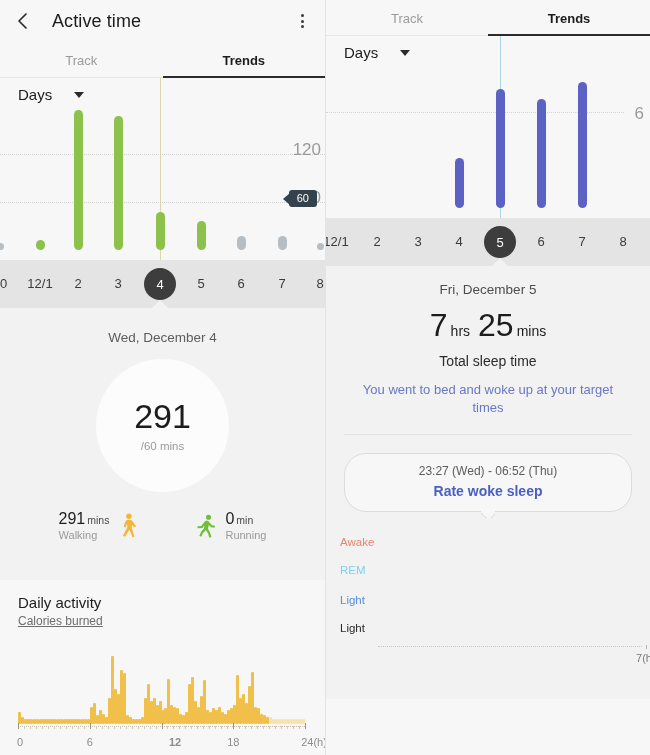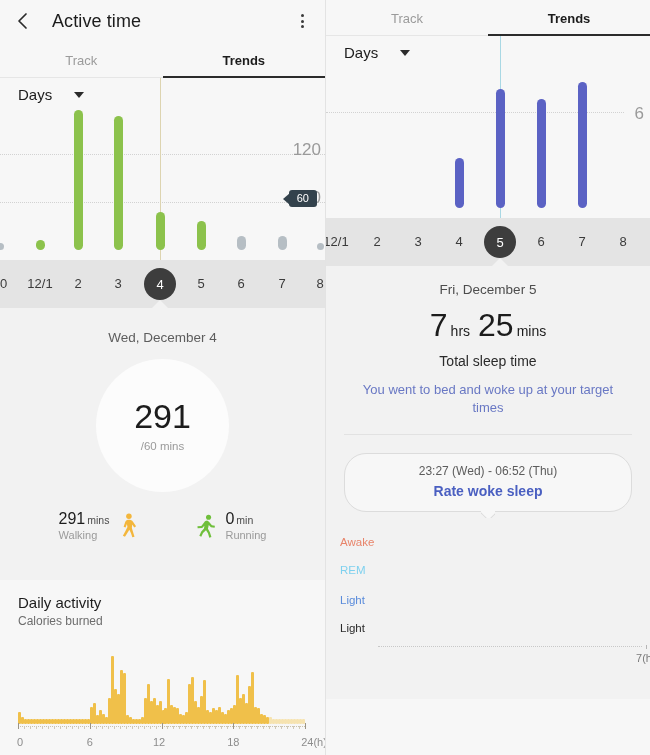--- a/index.html
+++ b/index.html
@@ -65,21 +65,21 @@
   .stat-text { display: flex; flex-direction: column; }
   .stat.left-num .stat-text { align-items: flex-start; }
   .stat-num { font-size: 16px; color: #1c1c1c; }
   .stat-num small { font-size: 10.5px; color: #4a4a4a; margin-left: 2px; }
   .stat-lbl { font-size: 11px; color: #9a9a9a; margin-top: 1px; }
   .fig { width: 22px; height: 26px; }
 
   
   .daily { position: absolute; left: 0; right: 0; bottom: 0; height: 175px; background: #f7f7f7; padding: 14px 0 0 18px; }
   .daily-title { font-size: 15px; color: #1c1c1c; }
-  .daily-sub { font-size: 12px; color: #6d6d6d; margin-top: 3px; }
+  .daily-sub { font-size: 12px; color: #6d6d6d; margin-top: 3px; text-decoration: underline; }
   .cal-chart { position: relative; height: 88px; margin-top: 16px; margin-right: 20px; }
   .cal-bar { position: absolute; bottom: 8px; width: 3px; background: #f0c04a; border-radius: 1px; }
   .cal-bar.faint { background: #f6e3b0; }
   .cal-axis { position: absolute; left: 0; right: 0; bottom: 5px; border-top: 1px dotted #c9c2ac; }
   .cal-tick { position: absolute; bottom: 3px; width: 1px; height: 5px; background: #b9b2a0; }
   .cal-lbl { position: absolute; bottom: -16px; font-size: 11px; color: #8d8d8d; transform: translateX(-50%); }
 
   
   .sleep-date { text-align: center; font-size: 13.5px; color: #4d4d4d; padding-top: 16px; }
   .sleep-dur { text-align: center; margin-top: 10px; color: #1c1c1c; }
@@ -347,21 +347,21 @@
           <div class="cal-tick" style="left: 245.146px; height: 3px; background: rgb(207, 201, 184);"></div>
           <div class="cal-tick" style="left: 251.125px; height: 3px; background: rgb(207, 201, 184);"></div>
           <div class="cal-tick" style="left: 257.104px; height: 3px; background: rgb(207, 201, 184);"></div>
           <div class="cal-tick" style="left: 263.083px; height: 3px; background: rgb(207, 201, 184);"></div>
           <div class="cal-tick" style="left: 269.062px; height: 3px; background: rgb(207, 201, 184);"></div>
           <div class="cal-tick" style="left: 275.042px; height: 3px; background: rgb(207, 201, 184);"></div>
           <div class="cal-tick" style="left: 281.021px; height: 3px; background: rgb(207, 201, 184);"></div>
           <div class="cal-tick" style="left: 287px; height: 6px; background: rgb(155, 148, 133);"></div>
           <div class="cal-lbl" style="left: 2px;">0</div>
           <div class="cal-lbl" style="left: 71.75px;">6</div>
-          <div class="cal-lbl" style="left: 141px;">12</div>
+          <div class="cal-lbl" style="left: 157px; font-weight: bold;">12</div>
           <div class="cal-lbl" style="left: 215.25px;">18</div>
           <div class="cal-lbl" style="left: 283px; margin-left: 13px;">24(h)</div>
         </div>
     </div>
   </div>
 
   <div class="panel right">
 
 
     <div class="tabs">

